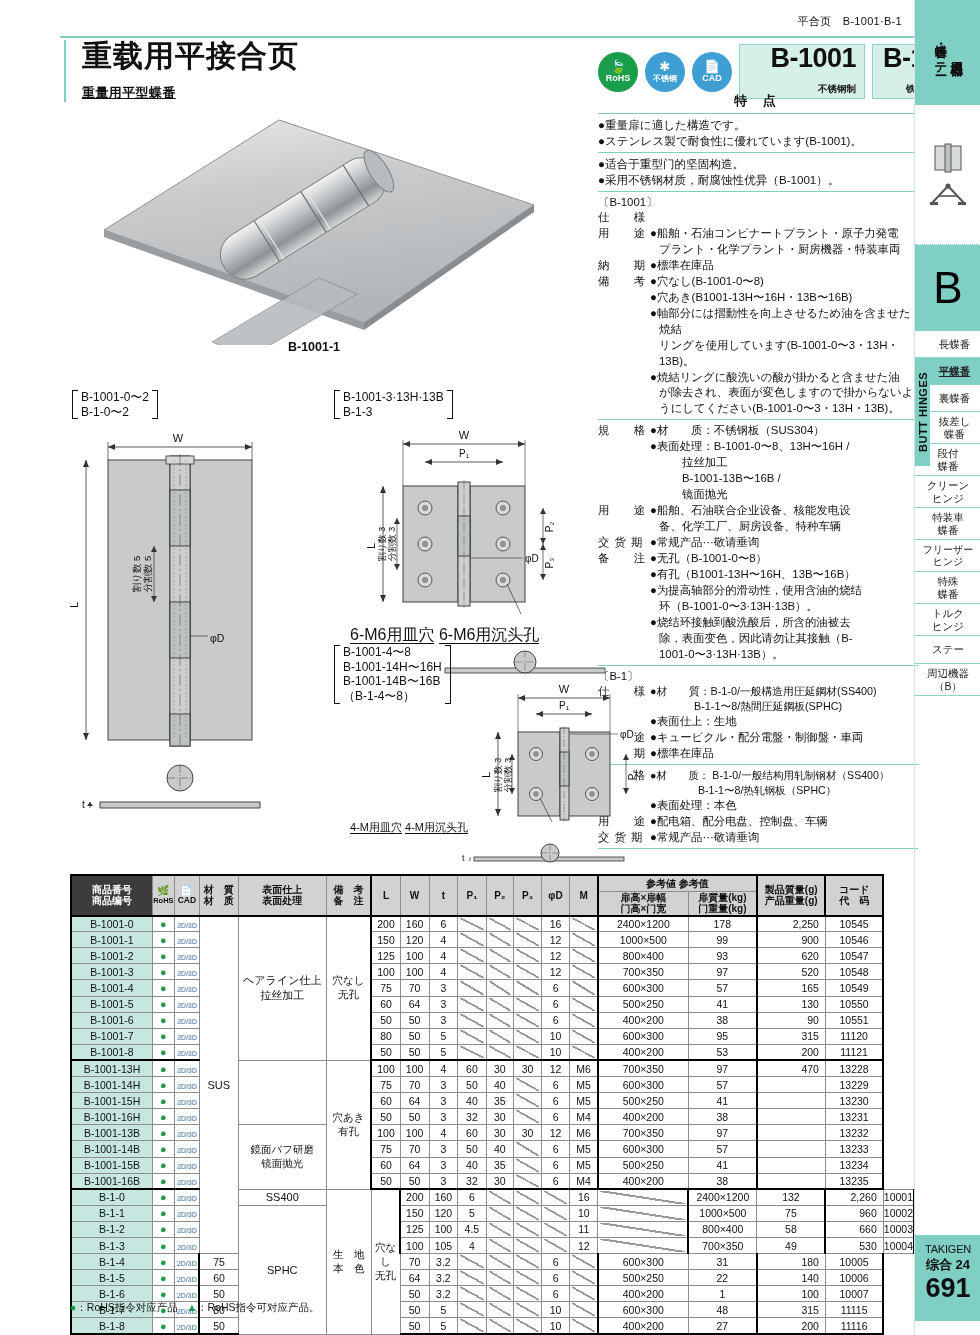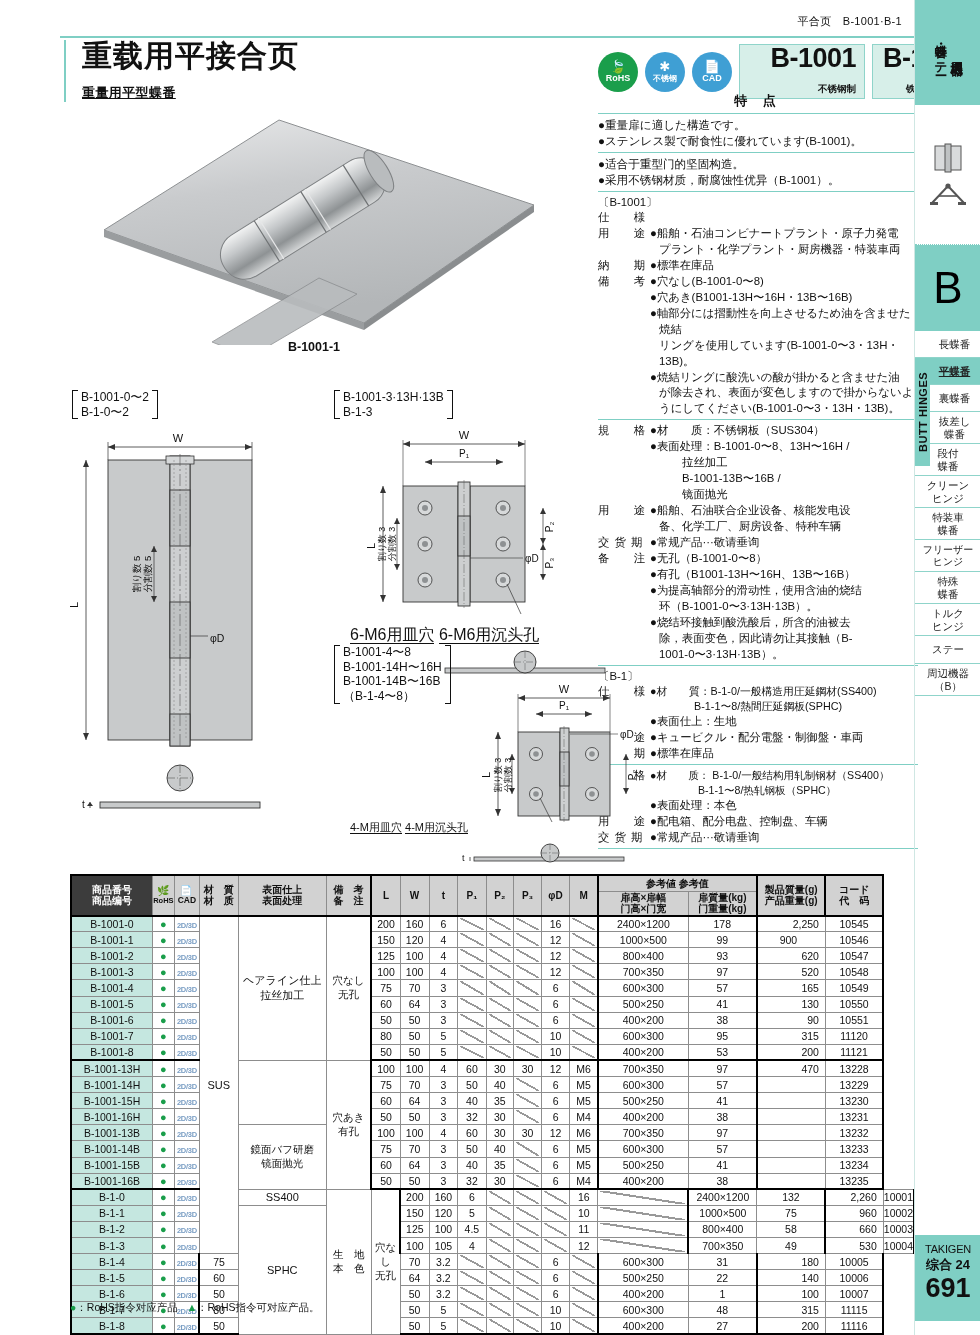--- a/index.html
+++ b/index.html
@@ -653,21 +653,21 @@
           <td class="thk">150</td>
           <td>120</td>
           <td>4</td>
           <td class="slash"></td>
           <td class="slash"></td>
           <td class="slash"></td>
           <td>12</td>
           <td class="slash thk-r"></td>
           <td>1000×500</td>
           <td class="thk-r">99</td>
-          <td style="text-align:center;padding-right:6px">900</td>
+          <td style="text-align:right;padding-right:6px">900</td>
           <td class="thk-r">10546</td>
         </tr>
         <tr>
           <td class="col-model thk">B-1001-2</td>
           <td><span class="dot">●</span></td>
           <td><span class="cad23">2D/3D</span></td>
           <td class="thk">125</td>
           <td>100</td>
           <td>4</td>
           <td class="slash"></td>

